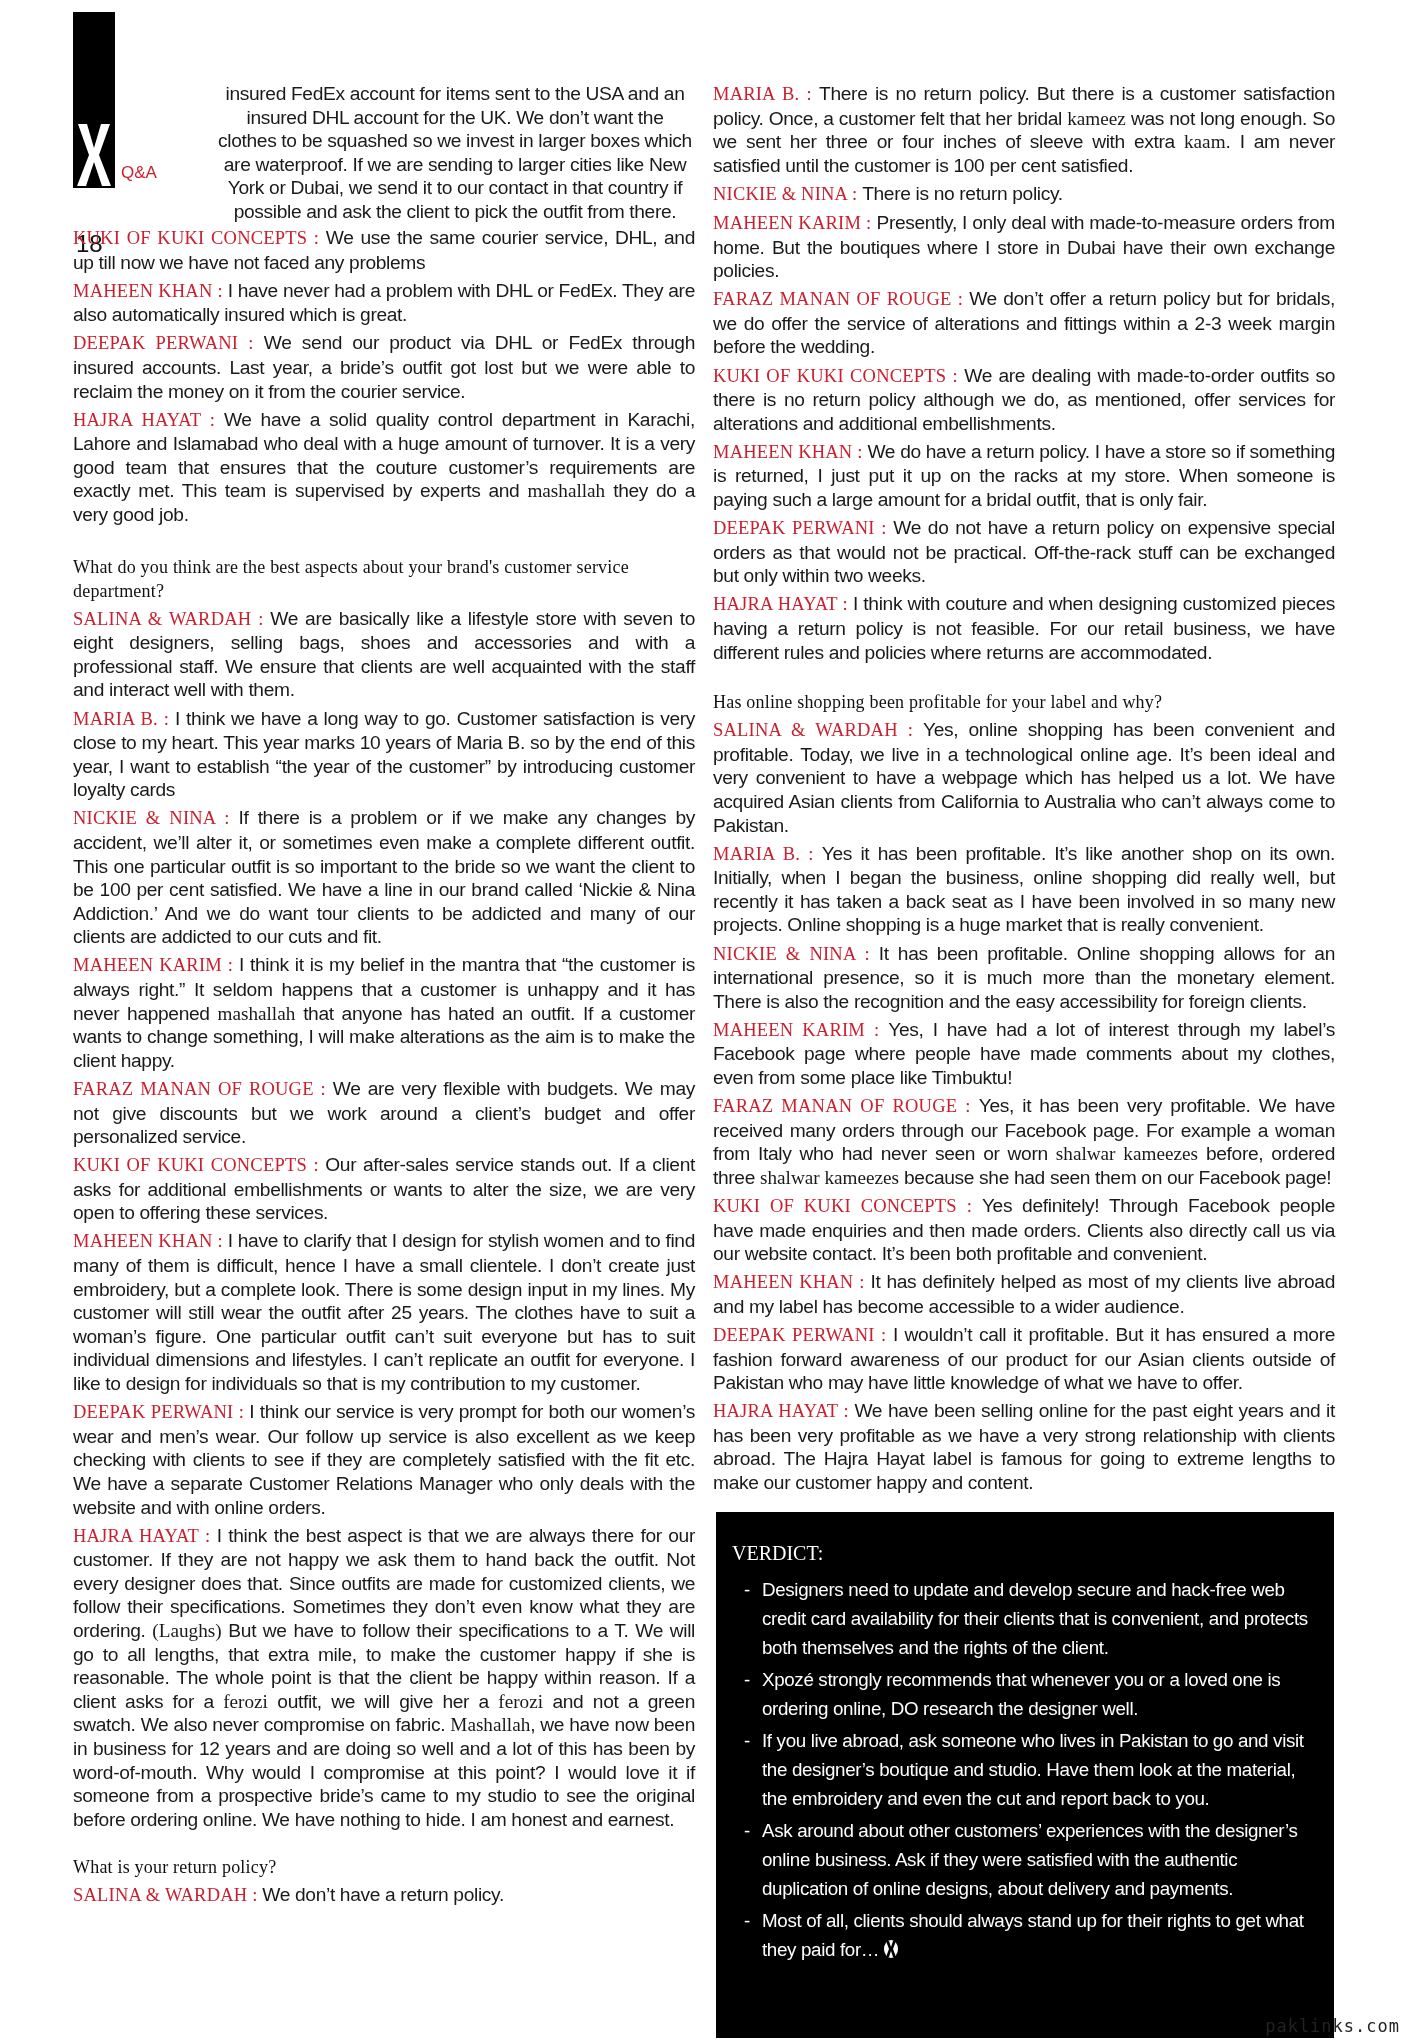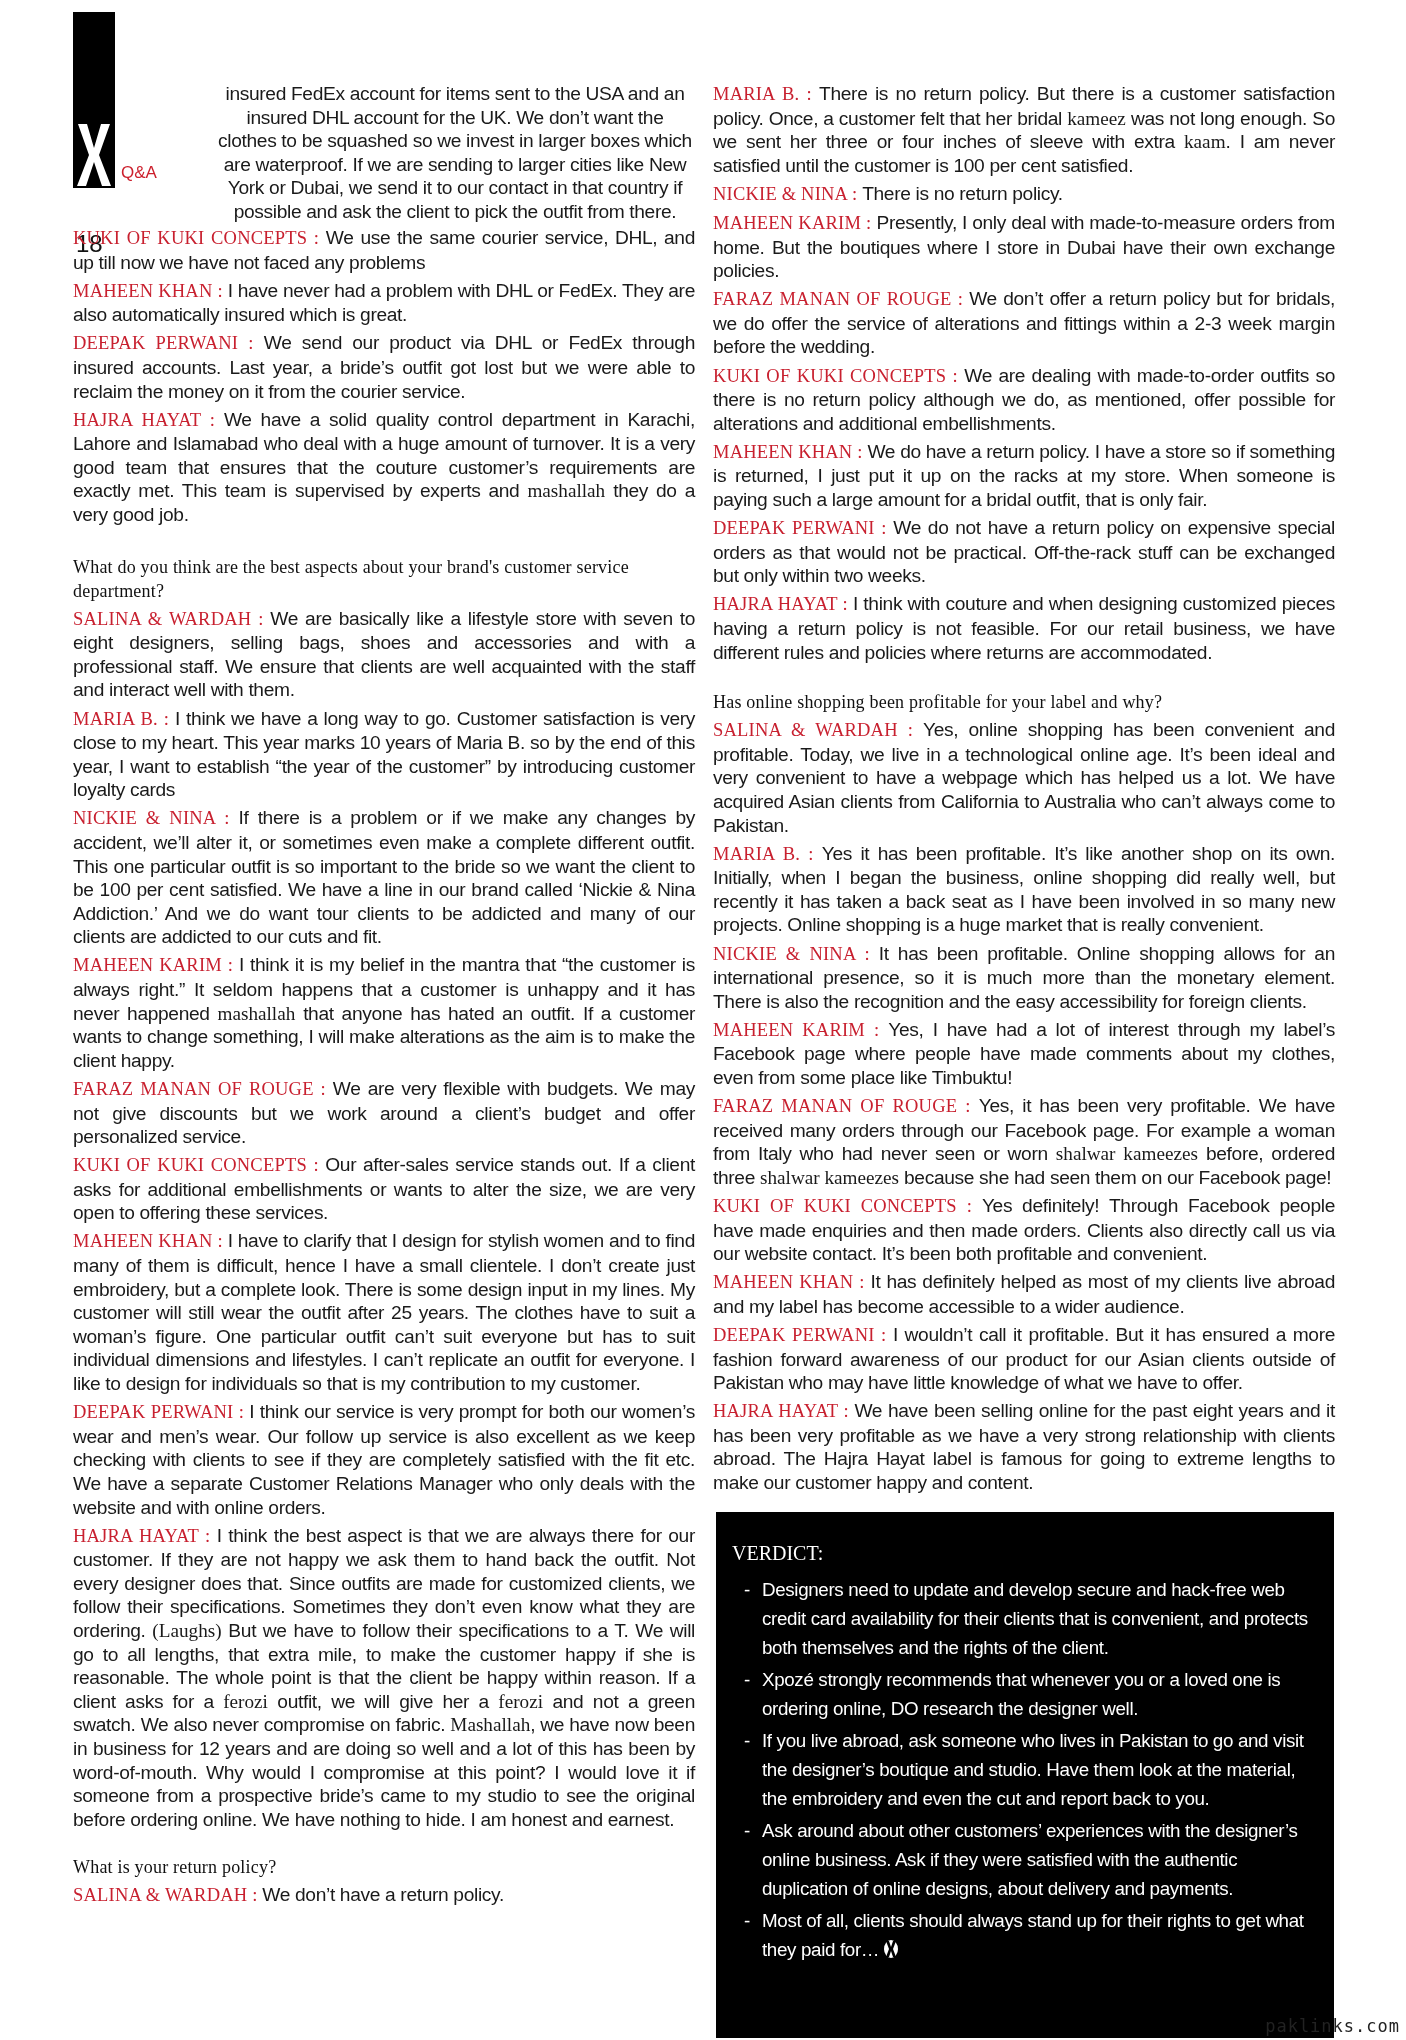--- a/index.html
+++ b/index.html
@@ -76,21 +76,21 @@
       <p class="para"><span class="speaker">SALINA &amp; WARDAH</span><span class="colon speaker"> : </span><span class="body">We don’t have a return policy.</span></p>
     </div>
 </div>
 
 <div id="col-right" class="col">
   <div id="right-return">
       <p class="para"><span class="speaker">MARIA B.</span><span class="colon speaker"> : </span><span class="body">There is no return policy. But there is a customer satisfaction policy. Once, a customer felt that her bridal </span><span class="foreign">kameez</span><span class="body"> was not long enough. So we sent her three or four inches of sleeve with extra </span><span class="foreign">kaam</span><span class="body">.  I am never satisfied until the customer is 100 per cent satisfied.</span></p>
       <p class="para"><span class="speaker">NICKIE &amp; NINA</span><span class="colon speaker"> : </span><span class="body">There is no return policy.</span></p>
       <p class="para"><span class="speaker">MAHEEN KARIM</span><span class="colon speaker"> : </span><span class="body">Presently, I only deal with made-to-measure orders from home. But the boutiques where I store in Dubai have their own exchange policies.</span></p>
       <p class="para"><span class="speaker">FARAZ MANAN OF ROUGE</span><span class="colon speaker"> : </span><span class="body">We don’t offer a return policy but for bridals, we do offer the service of alterations and fittings within a 2-3 week margin before the wedding.</span></p>
-      <p class="para"><span class="speaker">KUKI OF KUKI CONCEPTS</span><span class="colon speaker"> : </span><span class="body">We are dealing with made-to-order outfits so there is no return policy although we do, as mentioned, offer possible for alterations and additional embellishments.</span></p>
+      <p class="para"><span class="speaker">KUKI OF KUKI CONCEPTS</span><span class="colon speaker"> : </span><span class="body">We are dealing with made-to-order outfits so there is no return policy although we do, as mentioned, offer services for alterations and additional embellishments.</span></p>
       <p class="para"><span class="speaker">MAHEEN KHAN</span><span class="colon speaker"> : </span><span class="body">We do have a return policy. I have a store so if something is returned, I just put it up on the racks at my store. When someone is paying such a large amount for a bridal outfit, that is only fair.</span></p>
       <p class="para"><span class="speaker">DEEPAK PERWANI</span><span class="colon speaker"> : </span><span class="body">We do not have a return policy on expensive special orders as that would not be practical. Off-the-rack stuff can be exchanged but only within two weeks.</span></p>
       <p class="para"><span class="speaker">HAJRA HAYAT</span><span class="colon speaker"> : </span><span class="body">I think with couture and when designing customized pieces having a return policy is not feasible. For our retail business, we have different rules and policies where returns are accommodated.</span></p>
     </div>
   <div class="question" style="margin-top: 26px;">Has online shopping been profitable for your label and why?</div>
   <div id="right-online">
       <p class="para"><span class="speaker">SALINA &amp; WARDAH</span><span class="colon speaker"> : </span><span class="body">Yes, online shopping has been convenient and profitable. Today, we live in a technological online age. It’s been ideal and very convenient to have a webpage which has helped us a lot. We have acquired Asian clients from California to Australia who can’t always come to Pakistan.</span></p>
       <p class="para"><span class="speaker">MARIA B.</span><span class="colon speaker"> : </span><span class="body">Yes it has been profitable. It’s like another shop on its own. Initially, when I began the business, online shopping did really well, but recently it has taken a back seat as I have been involved in so many new projects. Online shopping is a huge market that is really convenient.</span></p>
       <p class="para"><span class="speaker">NICKIE &amp; NINA</span><span class="colon speaker"> : </span><span class="body">It has been profitable. Online shopping allows for an international presence, so it is much more than the monetary element. There is also the recognition and the easy accessibility for foreign clients.</span></p>
       <p class="para"><span class="speaker">MAHEEN KARIM</span><span class="colon speaker"> : </span><span class="body">Yes, I have had a lot of interest through my label’s Facebook page where people have made comments about my clothes, even from some place like Timbuktu!</span></p>

